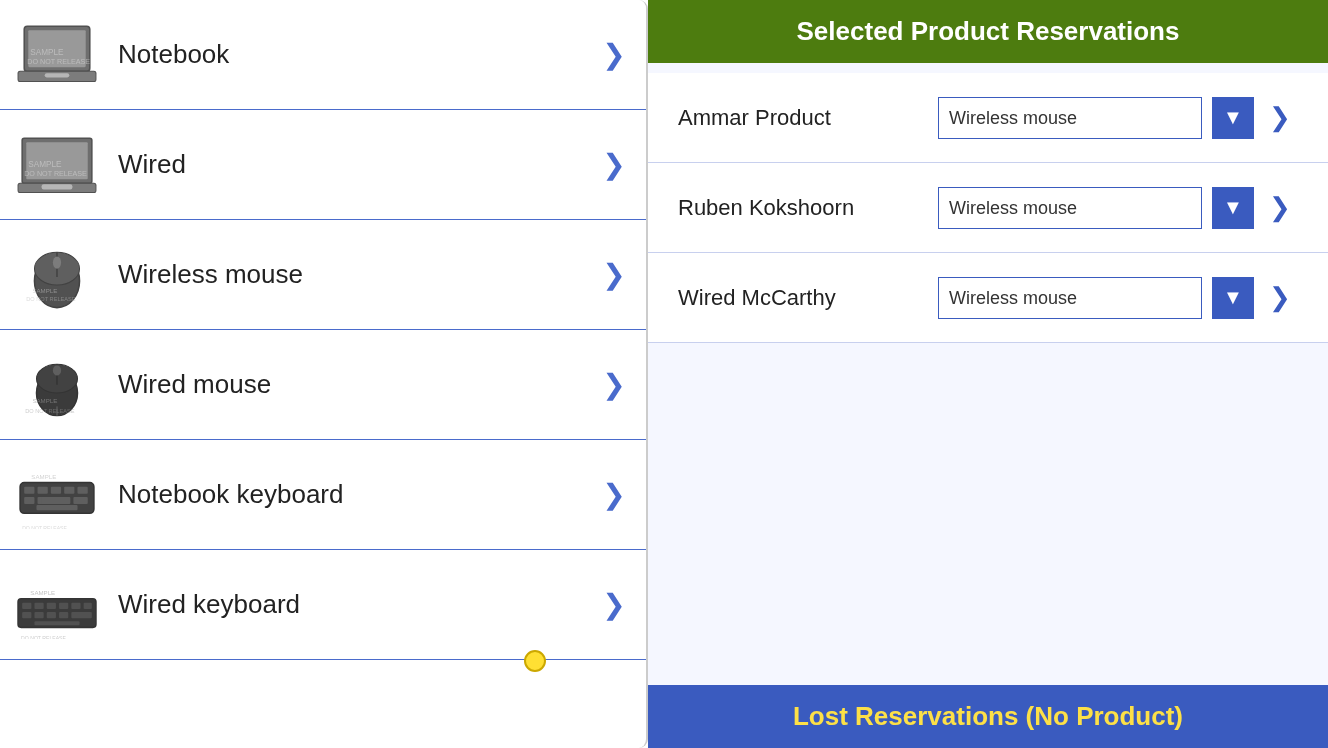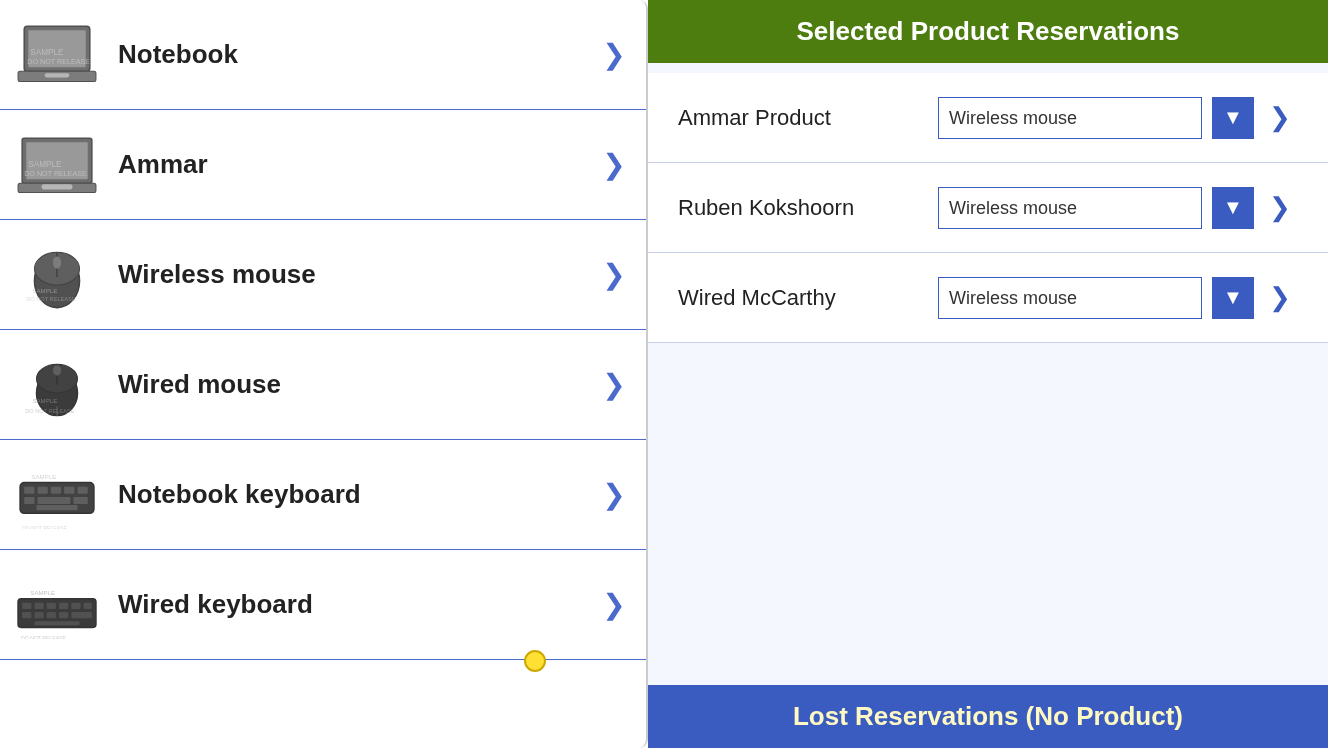--- a/index.html
+++ b/index.html
@@ -38,21 +38,21 @@
       align-items: center;
       justify-content: center;
       flex-shrink: 0;
       position: relative;
       overflow: hidden;
     }
 
     .product-label {
       flex: 1;
       font-size: 26px;
-      font-weight: bold;
+      font-weight: normal;
       color: #222;
       padding-left: 20px;
     }
 
     .chevron-right {
       width: 32px;
       height: 32px;
       color: #4a6bcc;
       font-size: 28px;
       display: flex;
@@ -143,21 +143,21 @@
       font-size: 26px;
       display: flex;
       align-items: center;
       justify-content: center;
       margin-left: 8px;
       cursor: pointer;
     }
 
     .lost-header {
       background: #3a5bbf;
-      color: #fef9c3;
+      color: #fde047;
       font-size: 26px;
       font-weight: bold;
       text-align: center;
       padding: 16px 20px;
       margin-top: 20px;
     }
 
     
     .icon-img {
       width: 82px;
@@ -204,21 +204,21 @@
     <div class="product-icon icon-img">
       <svg viewBox="0 0 80 68" fill="none" xmlns="http://www.w3.org/2000/svg">
       <rect x="6" y="8" width="68" height="44" rx="2" fill="#555" stroke="#333" stroke-width="1.5"></rect>
       <rect x="10" y="12" width="60" height="36" rx="1" fill="#888"></rect>
       <rect x="2" y="52" width="76" height="9" rx="2" fill="#666" stroke="#333" stroke-width="1"></rect>
       <rect x="25" y="53" width="30" height="5" rx="2" fill="#aaa"></rect>
       <text x="12" y="36" font-size="8" fill="#ccc" font-family="Arial" opacity="0.6">SAMPLE</text>
       <text x="8" y="45" font-size="7" fill="#ccc" font-family="Arial" opacity="0.6">DO NOT RELEASE</text>
     </svg>
     </div>
-    <span class="product-label">Ammar</span>
+    <span class="product-label">Wired</span>
     <div class="chevron-right">❯</div>
   </div>
     <div class="product-item">
     <div class="product-icon icon-img">
       <svg viewBox="0 0 80 68" fill="none" xmlns="http://www.w3.org/2000/svg">
       <ellipse cx="40" cy="40" rx="22" ry="26" fill="#333" stroke="#222" stroke-width="1.5"></ellipse>
       <ellipse cx="40" cy="28" rx="22" ry="16" fill="#444" stroke="#222" stroke-width="1"></ellipse>
       <line x1="40" y1="12" x2="40" y2="36" stroke="#222" stroke-width="1.5"></line>
       <ellipse cx="40" cy="22" rx="4" ry="6" fill="#666"></ellipse>
       <text x="16" y="52" font-size="6" fill="#aaa" font-family="Arial" opacity="0.6">SAMPLE</text>

